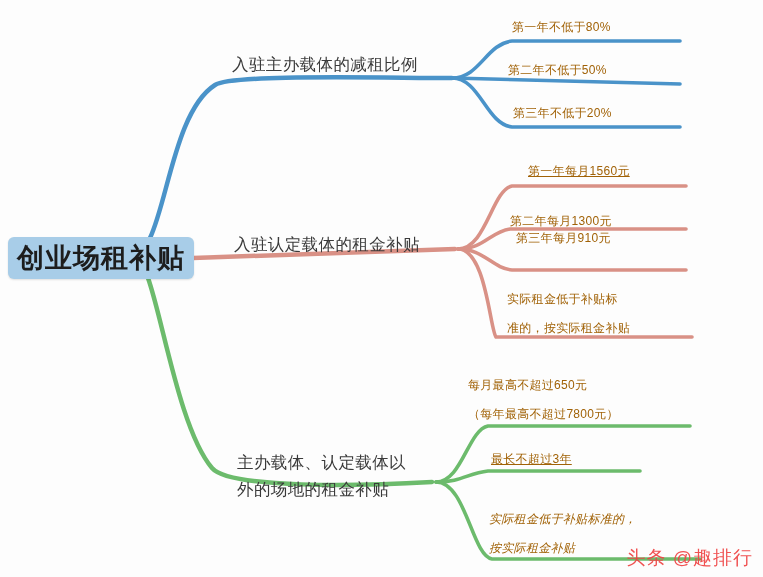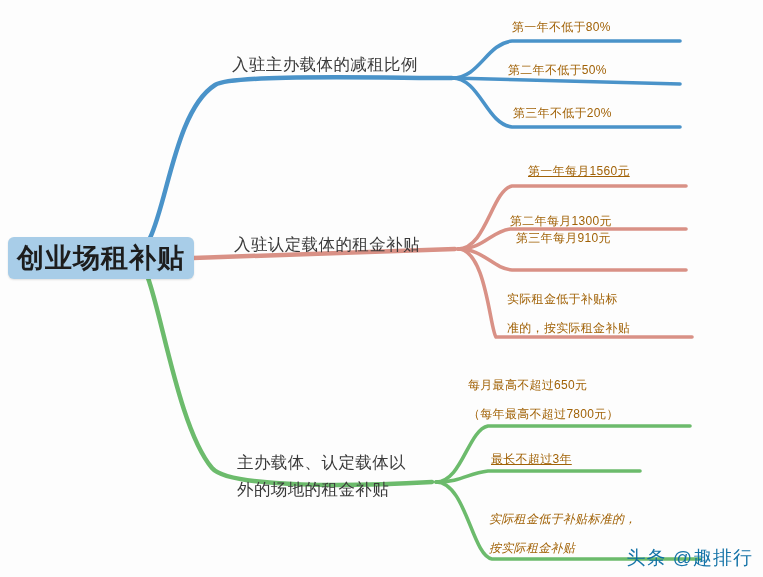--- a/index.html
+++ b/index.html
@@ -78,21 +78,21 @@
   
   #leaf-g1 { left: 468px; top: 371px; }
   #leaf-g2 { left: 491px; top: 445px; text-decoration: underline; }
   #leaf-g3 { left: 489px; top: 505px; font-style: italic; }
   
   #watermark {
     position: absolute;
     right: 10px;
     bottom: 6px;
     font-size: 19px;
-    color: #0369a1;
+    color: #ef4444;
     opacity: 0.92;
     letter-spacing: 1px;
     white-space: nowrap;
   }
 </style>
 </head>
 <body>
 
 <div id="canvas">
 

